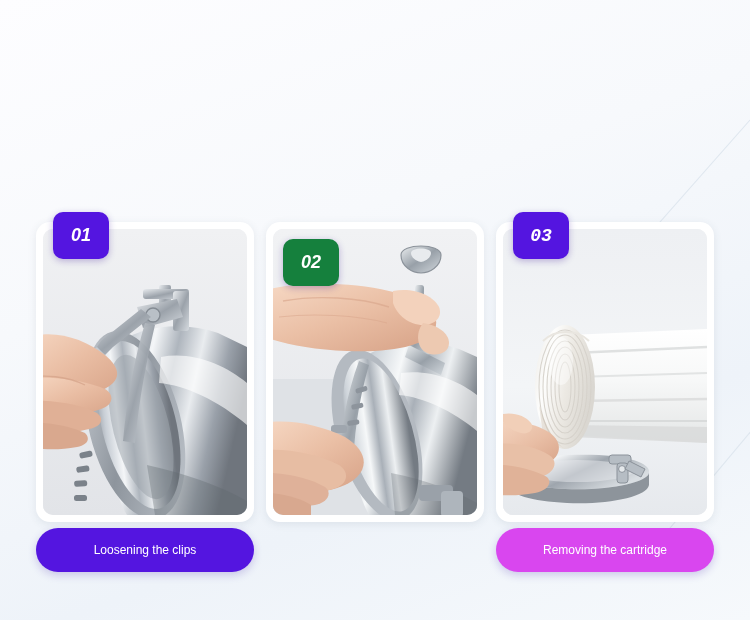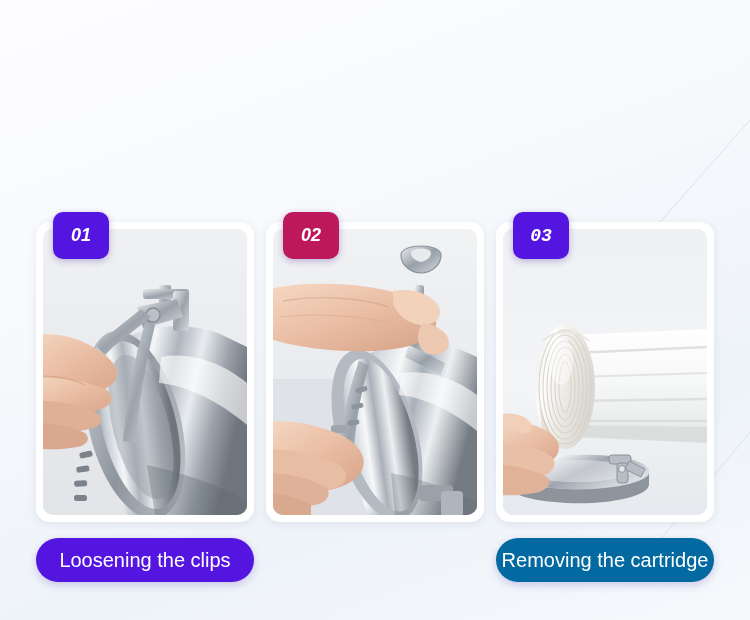--- a/index.html
+++ b/index.html
@@ -63,25 +63,25 @@
     position:absolute; top:-10px; left:17px;
     width:56px; height:47px;
     border-radius:10px;
     display:flex; align-items:center; justify-content:center;
     font-size:18px; font-weight:bold; font-style:italic; color:#fff;
     box-shadow:0 2px 7px rgba(55,20,150,.30);
     z-index:4;
   }
 
   .caption {
-    margin-top:16px;
+    margin-top:6px;
     height:44px;
     border-radius:24px;
     display:flex; align-items:center; justify-content:center;
-    color:#fff; font-size:20px;
+    color:#fff; font-size:12px;
     box-shadow:0 3px 9px rgba(60,30,170,.22);
   }
 </style>
 </head>
 <body style="background: rgb(244, 247, 251);">
 
 <div class="page">
 
   <div id="bg-wash"></div>
   <svg id="bg-diagonal" viewBox="0 0 750 620" preserveAspectRatio="none">
@@ -262,21 +262,21 @@
 
             <g>
               <path d="M-20 196 C8 188 44 194 72 208 C92 220 96 236 84 248 C68 264 24 268 -16 264 L-22 260 Z" fill="url(#skin2)"></path>
               <path d="M-18 222 C8 218 44 224 66 236 C78 244 74 256 60 260 C34 268 -2 266 -20 262 Z" fill="#e7bda3"></path>
               <path d="M-18 244 C6 242 36 248 52 258 C60 264 54 274 42 276 C18 280 -6 278 -20 276 Z" fill="#dfb199"></path>
               <path d="M-20 264 C2 262 26 268 38 276 L38 286 L-22 286 Z" fill="#d8a88f"></path>
             </g>
           </svg>
         </div>
       </div>
-      <div class="badge" style="background: #be185d;">02</div>
+      <div class="badge" style="background: #15803d; margin-top: 27px;">02</div>
     </div>
 
     <div class="card">
       <div class="photo-frame">
         <div class="photo">
           <svg viewBox="0 0 204 286" preserveAspectRatio="xMidYMid slice">
             <defs>
               <linearGradient id="bg3" x1="0" y1="0" x2="0" y2="1">
                 <stop offset="0" stop-color="#eef0f3"></stop>
                   <stop offset=".55" stop-color="#f3f5f7"></stop>
@@ -350,17 +350,17 @@
             <g>
               <path d="M-20 198 C2 190 26 192 44 202 C58 210 60 224 48 232 C32 242 2 244 -20 242 Z" fill="url(#skin3)"></path>
               <path d="M-18 216 C4 212 30 216 46 226 C56 232 52 244 38 248 C16 254 -4 252 -20 250 Z" fill="#e8c0a7"></path>
               <path d="M-18 236 C4 234 30 240 44 248 C50 254 44 262 32 264 C10 268 -6 266 -20 264 Z" fill="#e0b298"></path>
               <path d="M-4 186 C8 182 22 186 28 194 C32 200 26 206 18 204 C8 202 -2 194 -4 186 Z" fill="#f1cfb8"></path>
             </g>
           </svg>
         </div>
       </div>
       <div class="badge" style="background: rgb(84, 21, 224); font-family: Liberation Mono, monospace;">03</div>
-      <div class="caption" style="background: #0369a1; text-align: right;">Removing the cartridge</div>
+      <div class="caption" style="background: #d946ef; text-align: right;">Removing the cartridge</div>
     </div>
 
   </div>
 </div>
 
 </body></html>

